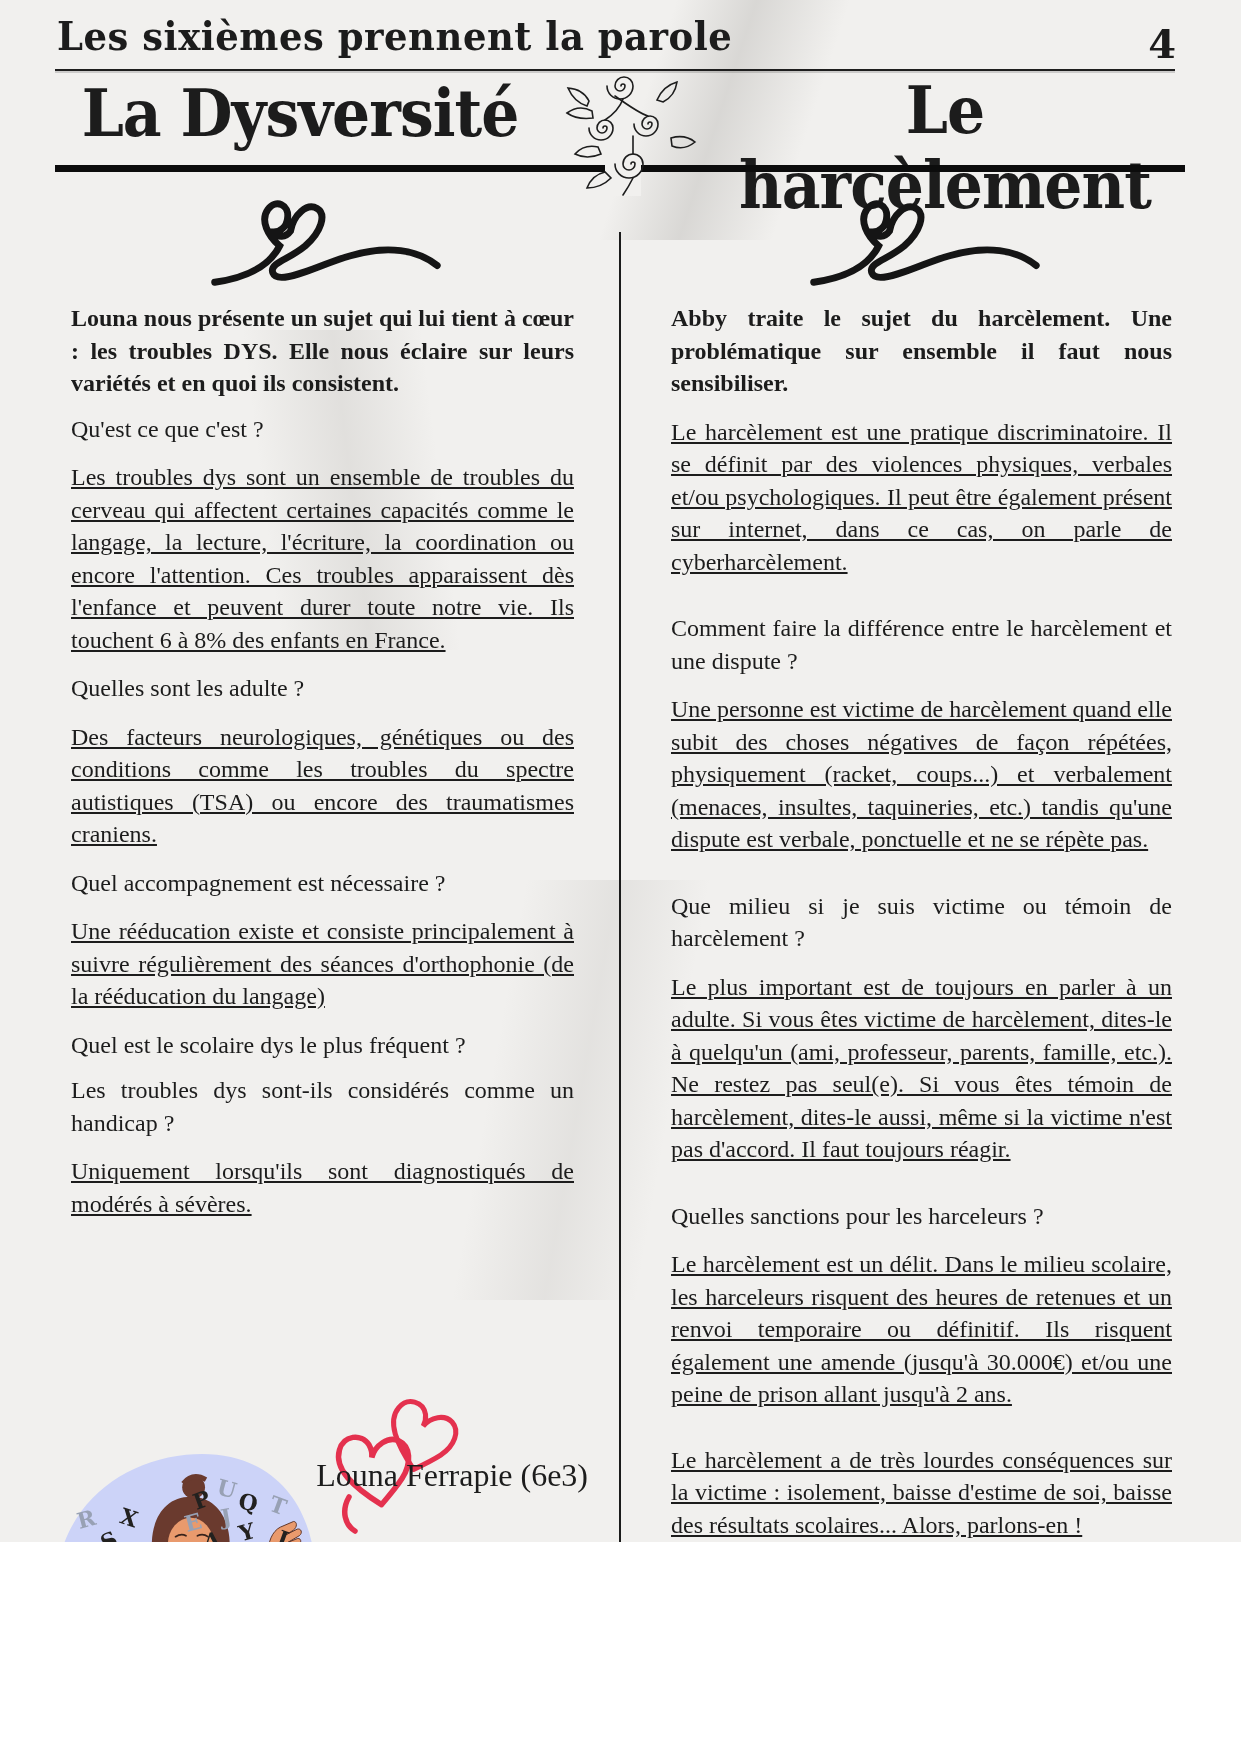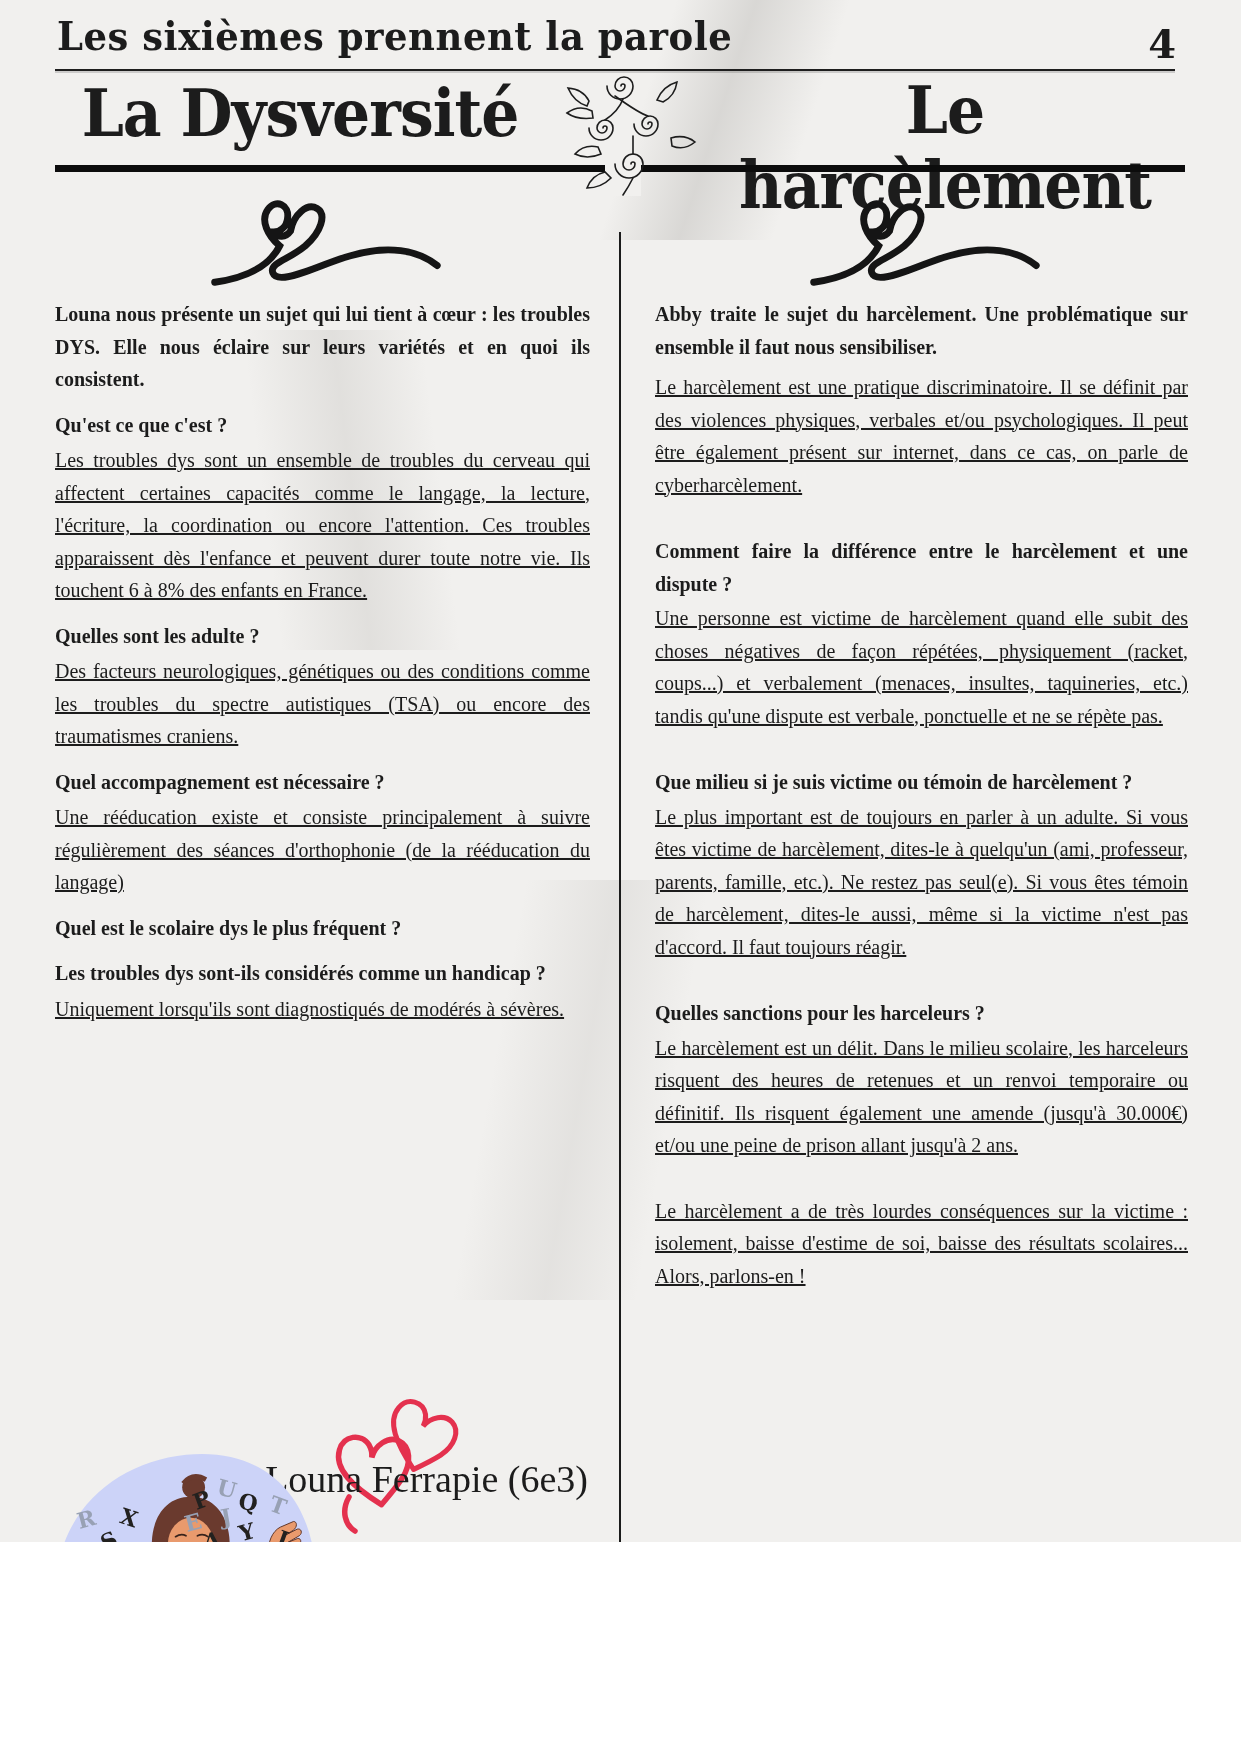--- a/index.html
+++ b/index.html
@@ -22,29 +22,29 @@
   .rule-thick{position:absolute;left:55px;width:1130px;top:165px;height:7px;background:#0c0c0c;}
   .roses{position:absolute;left:553px;top:66px;width:150px;height:130px;z-index:3;}
   .roses svg{display:block;}
   
   .divider-v{position:absolute;left:619px;top:232px;width:2px;height:1473px;background:#1b1b1b;}
   .col{position:absolute;top:180px;height:1575px;}
   .col-left{left:55px;width:535px;}
   .col-right{left:655px;width:533px;}
   .squiggle{width:256px;margin:6px auto 12px auto;}
   .squiggle svg{display:block;}
-  p,h3{margin:0;font-size:20px;line-height:32.5px;}
+  p,h3{margin:16px;font-size:24px;line-height:32.5px;}
   .intro{font-weight:700;text-align:justify;margin-bottom:8px;}
   .body-p{text-align:justify;text-decoration:underline;}
-  h3{font-weight:700;text-align:justify;margin-top:13px;margin-bottom:3px;}
+  h3{font-weight:400;text-align:justify;margin-top:13px;margin-bottom:3px;}
   .col-right h3{margin-top:34px;margin-bottom:2px;}
   .col-right .outro{margin-top:33px;}
   
   .sig{position:absolute;left:0;right:0;}
-  .sig-name{position:absolute;font-size:38px;white-space:nowrap;}
+  .sig-name{position:absolute;font-size:32px;white-space:nowrap;}
   .sig-louna{top:1205px;height:160px;}
   .sig-louna svg{position:absolute;left:266px;top:0;}
   .sig-louna .sig-name{right:2px;top:72px;}
   .sig-abby{top:1388px;height:190px;}
   .sig-abby svg{position:absolute;left:168px;top:0;}
   .sig-abby .sig-name{right:0px;top:66px;}
   
   .illus{position:absolute;left:-7px;top:1260px;width:276px;height:300px;z-index:5;}
   .illus svg{display:block;}
   .illus text{font-family:"DejaVu Serif",serif;font-weight:700;font-size:23px;}

